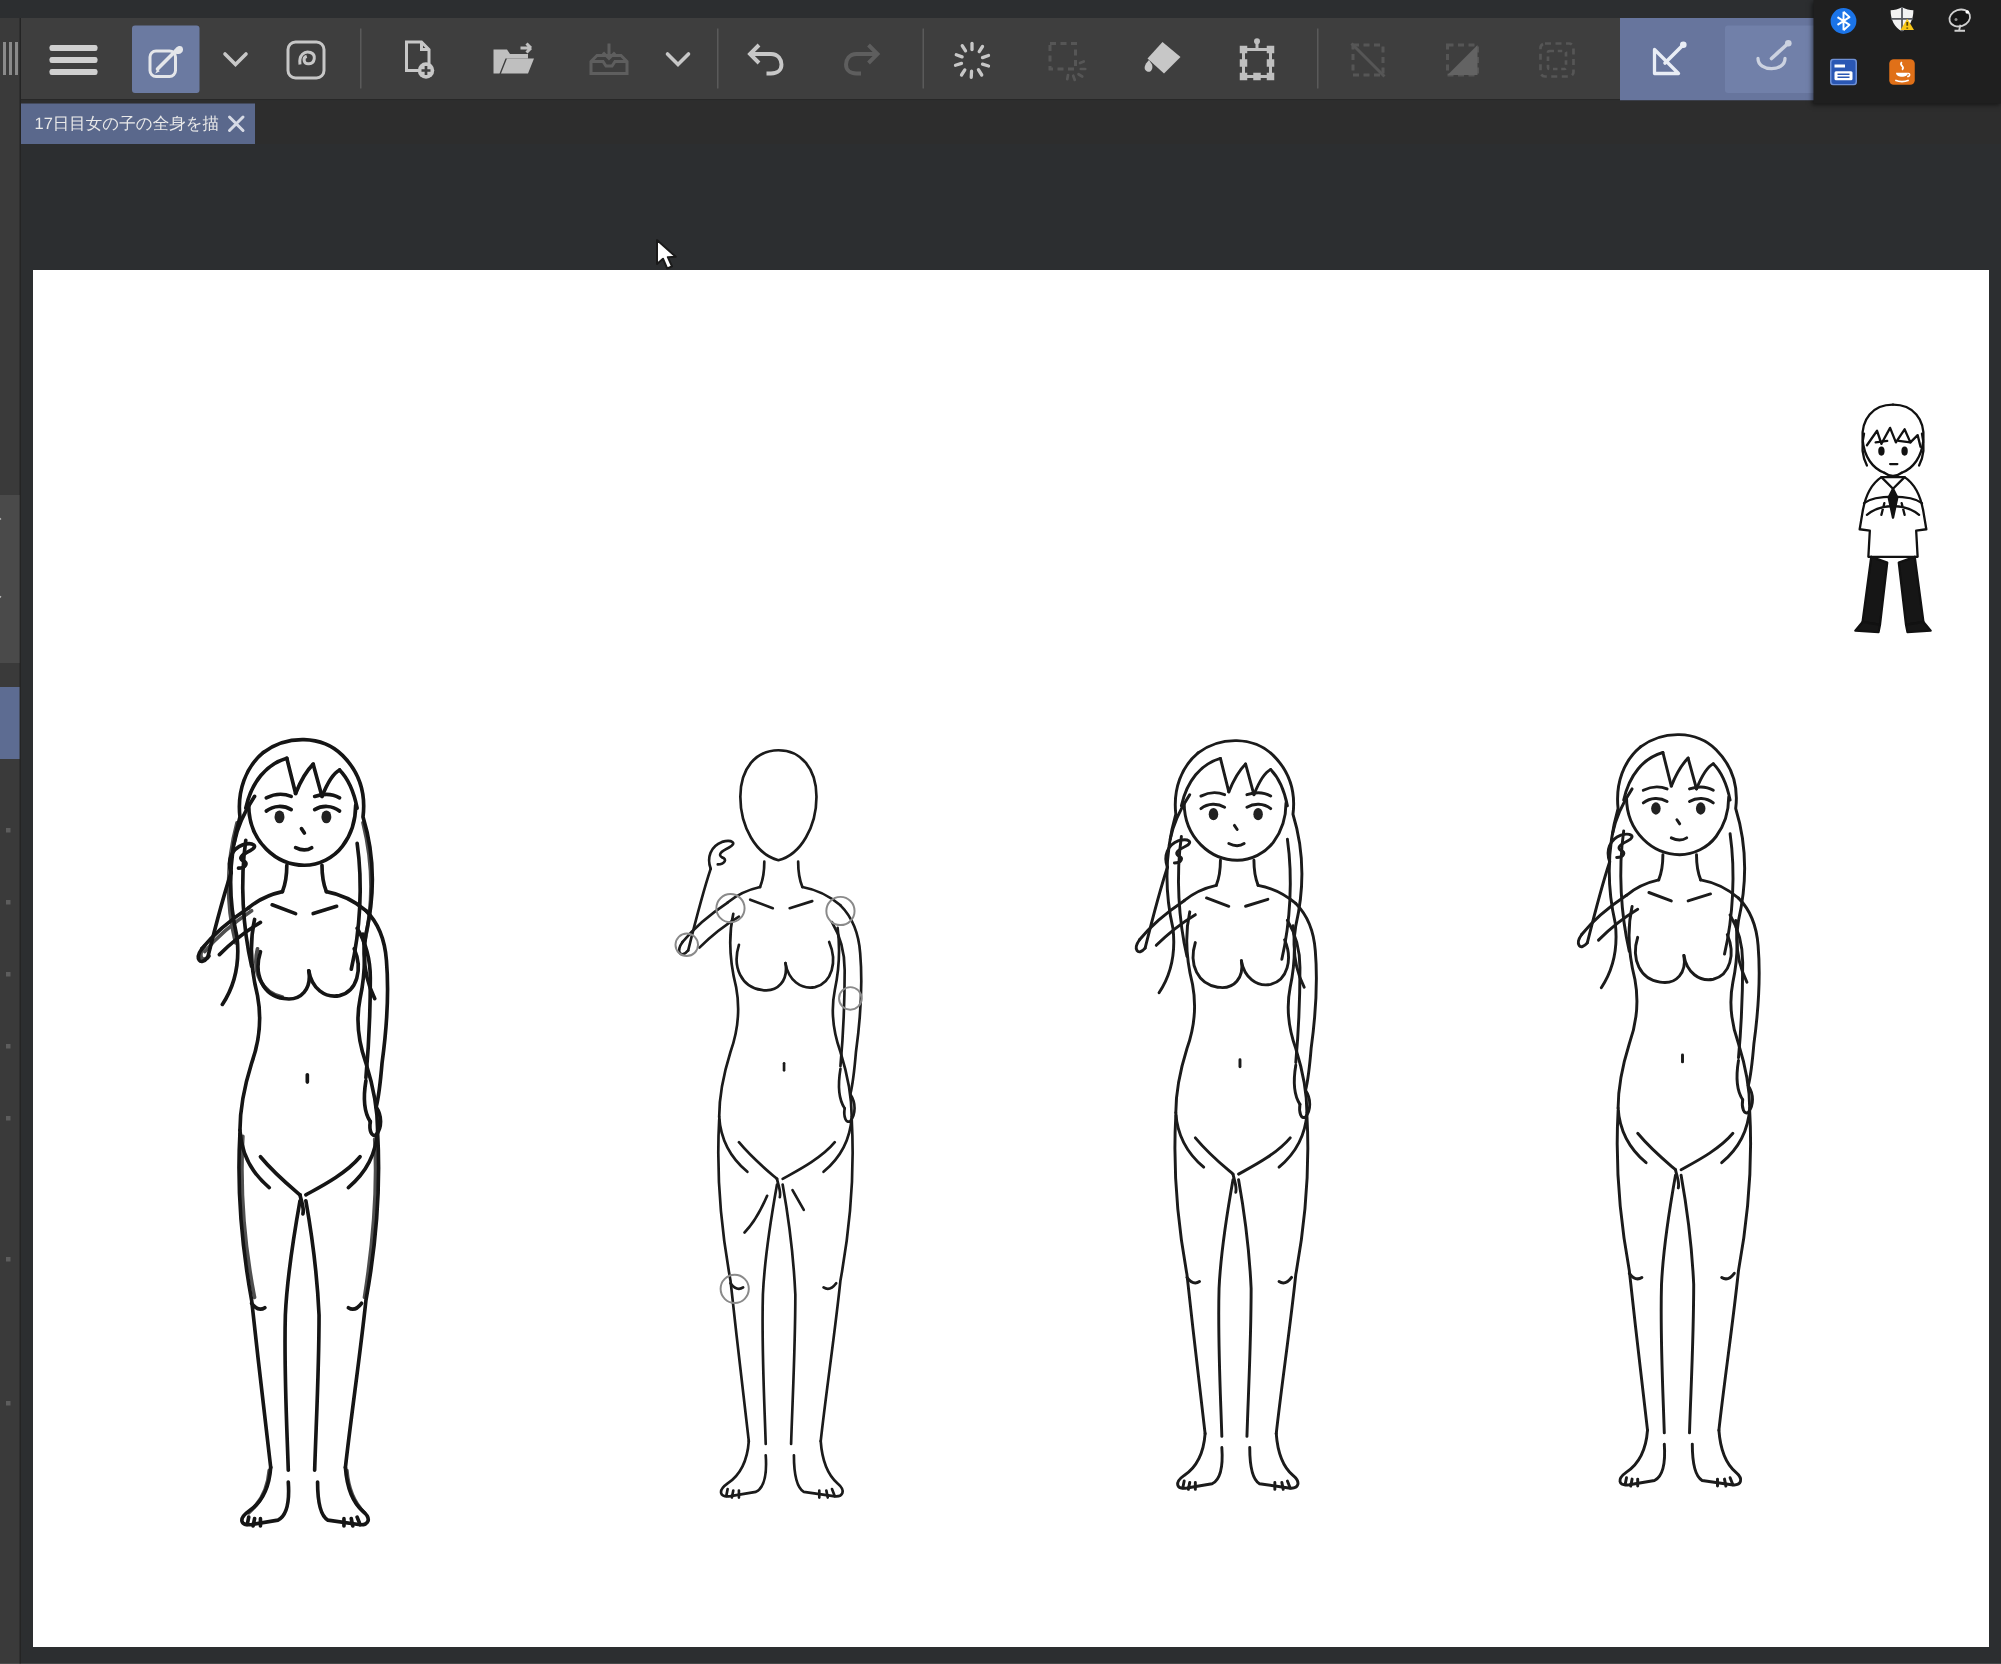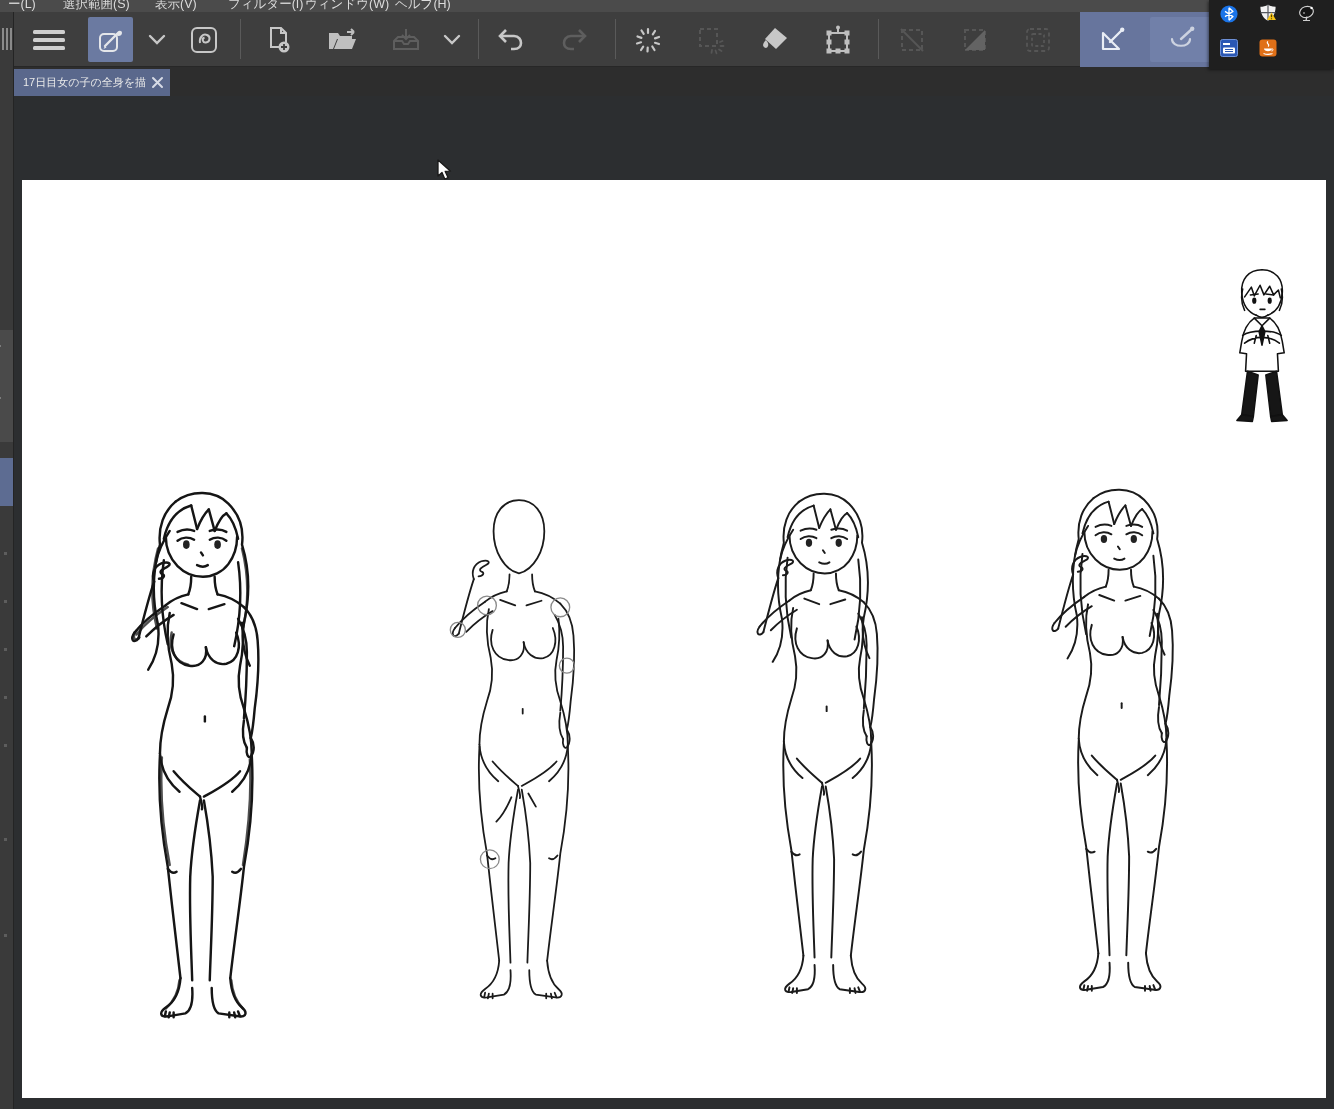--- a/index.html
+++ b/index.html
@@ -177,28 +177,20 @@
         <path d="M34,115 L39,158 L51,156 L45,111 Z" fill="#161616"></path>
         <path d="M9,156 L4,162 L20,163 L21,158 Z" fill="#161616"></path>
         <path d="M51,156 L56,162 L40,163 L39,158 Z" fill="#161616"></path>
       </g>
     </symbol>
   </defs>
 </svg>
 
 <div id="window">
 
-  <div id="menubar">
-    <span class="menu-item" style="left:8px">ー(L)</span>
-    <span class="menu-item" style="left:63px">選択範囲(S)</span>
-    <span class="menu-item" style="left:155px">表示(V)</span>
-    <span class="menu-item" style="left:228px">フィルター(I)</span>
-    <span class="menu-item" style="left:305px">ウィンドウ(W)</span>
-    <span class="menu-item" style="left:395px">ヘルプ(H)</span>
-  </div>
 
   <div id="leftstrip">
     <div class="grip-bar" style="left:2px"></div>
     <div class="grip-bar" style="left:6px"></div>
     <div class="grip-bar" style="left:10px"></div>
     <div id="strip-light"></div>
     <span class="strip-chev" style="top:330px">⌃</span>
     <span class="strip-chev" style="top:378px">⌄</span>
     <div id="strip-accent"></div>
     <div class="strip-dot" style="top:540px"></div>

